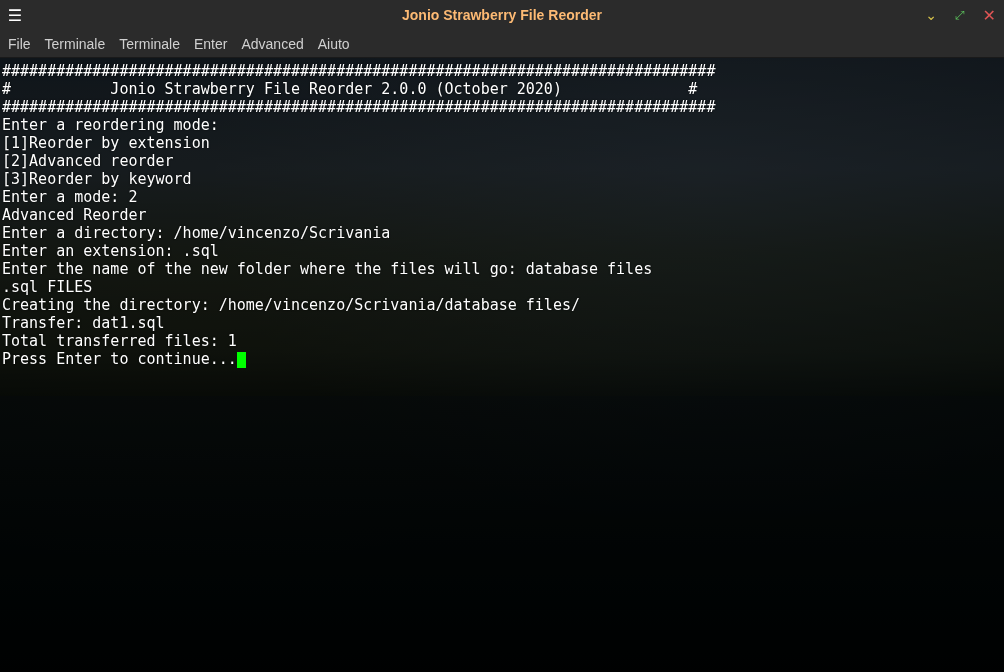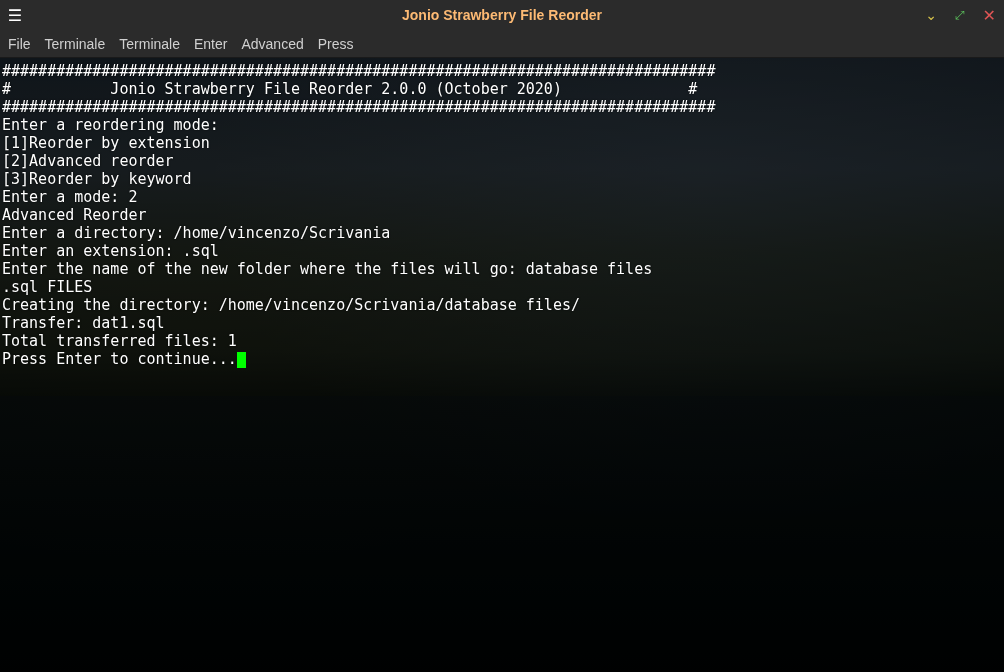--- a/index.html
+++ b/index.html
@@ -121,19 +121,19 @@
     <span class="ctrl close">✕</span>
   </div>
 </div>
 
 <div class="menubar">
   <span class="menu-item">File</span>
   <span class="menu-item">Terminale</span>
   <span class="menu-item">Terminale</span>
   <span class="menu-item">Enter</span>
   <span class="menu-item">Advanced</span>
-  <span class="menu-item">Press</span>
+  <span class="menu-item">Aiuto</span>
 </div>
 
 <div class="terminal">
   <div class="bg"></div>
   <div class="term-text" id="term-text"><span class="term-line">###############################################################################</span><span class="term-line">#           Jonio Strawberry File Reorder 2.0.0 (October 2020)              #</span><span class="term-line">###############################################################################</span><span class="term-line">Enter a reordering mode:</span><span class="term-line">[1]Reorder by extension</span><span class="term-line">[2]Advanced reorder</span><span class="term-line">[3]Reorder by keyword</span><span class="term-line">Enter a mode: 2</span><span class="term-line">Advanced Reorder</span><span class="term-line">Enter a directory: /home/vincenzo/Scrivania</span><span class="term-line">Enter an extension: .sql</span><span class="term-line">Enter the name of the new folder where the files will go: database files</span><span class="term-line">.sql FILES</span><span class="term-line">Creating the directory: /home/vincenzo/Scrivania/database files/</span><span class="term-line">Transfer: dat1.sql</span><span class="term-line">Total transferred files: 1</span><span class="term-line">Press Enter to continue...<span class="cursor"></span></span></div>
 </div>
 
 </body></html>

